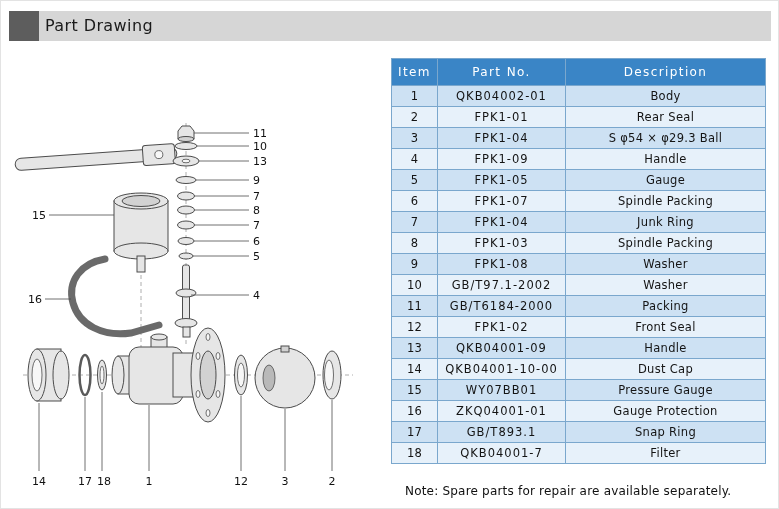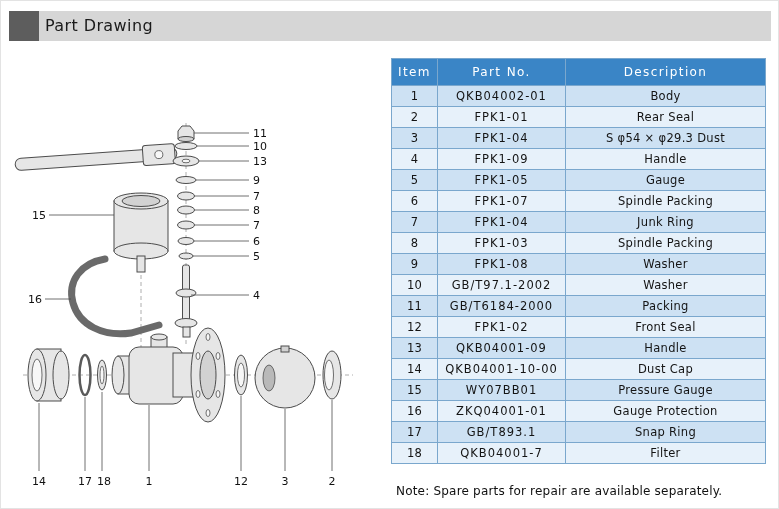--- a/index.html
+++ b/index.html
@@ -23,21 +23,21 @@
   .callout { font-size:11px; fill:#111; font-family:"DejaVu Sans", sans-serif; }
 
   
   .parts-table { position:absolute; left:390px; top:57px; border-collapse:collapse; table-layout:fixed; }
   .parts-table th { background:#3a85c6; color:#ffffff; font-weight:normal; font-size:12px; letter-spacing:1.4px; height:27px; border:1px solid #7aa7cd; }
   .parts-table td { font-size:11.5px; text-align:center; height:21px; border:1px solid #7aa7cd; color:#141414; letter-spacing:0.3px; }
   .parts-table tbody tr:nth-child(odd)  td { background:#cde1f3; }
   .parts-table tbody tr:nth-child(even) td { background:#e7f1fa; }
   .parts-table td.pn { letter-spacing:1px; }
 
-  .note { position:absolute; left:395px; top:483px; font-size:12px; color:#101010; letter-spacing:0.2px; }
+  .note { position:absolute; left:404px; top:483px; font-size:12px; color:#101010; letter-spacing:0.2px; }
 </style>
 </head>
 <body>
 
 <div class="page">
 
   <div class="title-bar">
     <div class="title-square"></div>
     <span class="title-text">Part Drawing</span>
   </div>
@@ -197,21 +197,21 @@
           <td>Body</td>
         </tr>
       <tr>
           <td>2</td>
           <td class="pn">FPK1-01</td>
           <td>Rear Seal</td>
         </tr>
       <tr>
           <td>3</td>
           <td class="pn">FPK1-04</td>
-          <td>S φ54 × φ29.3 Dust</td>
+          <td>S φ54 × φ29.3 Ball</td>
         </tr>
       <tr>
           <td>4</td>
           <td class="pn">FPK1-09</td>
           <td>Handle</td>
         </tr>
       <tr>
           <td>5</td>
           <td class="pn">FPK1-05</td>
           <td>Gauge</td>

